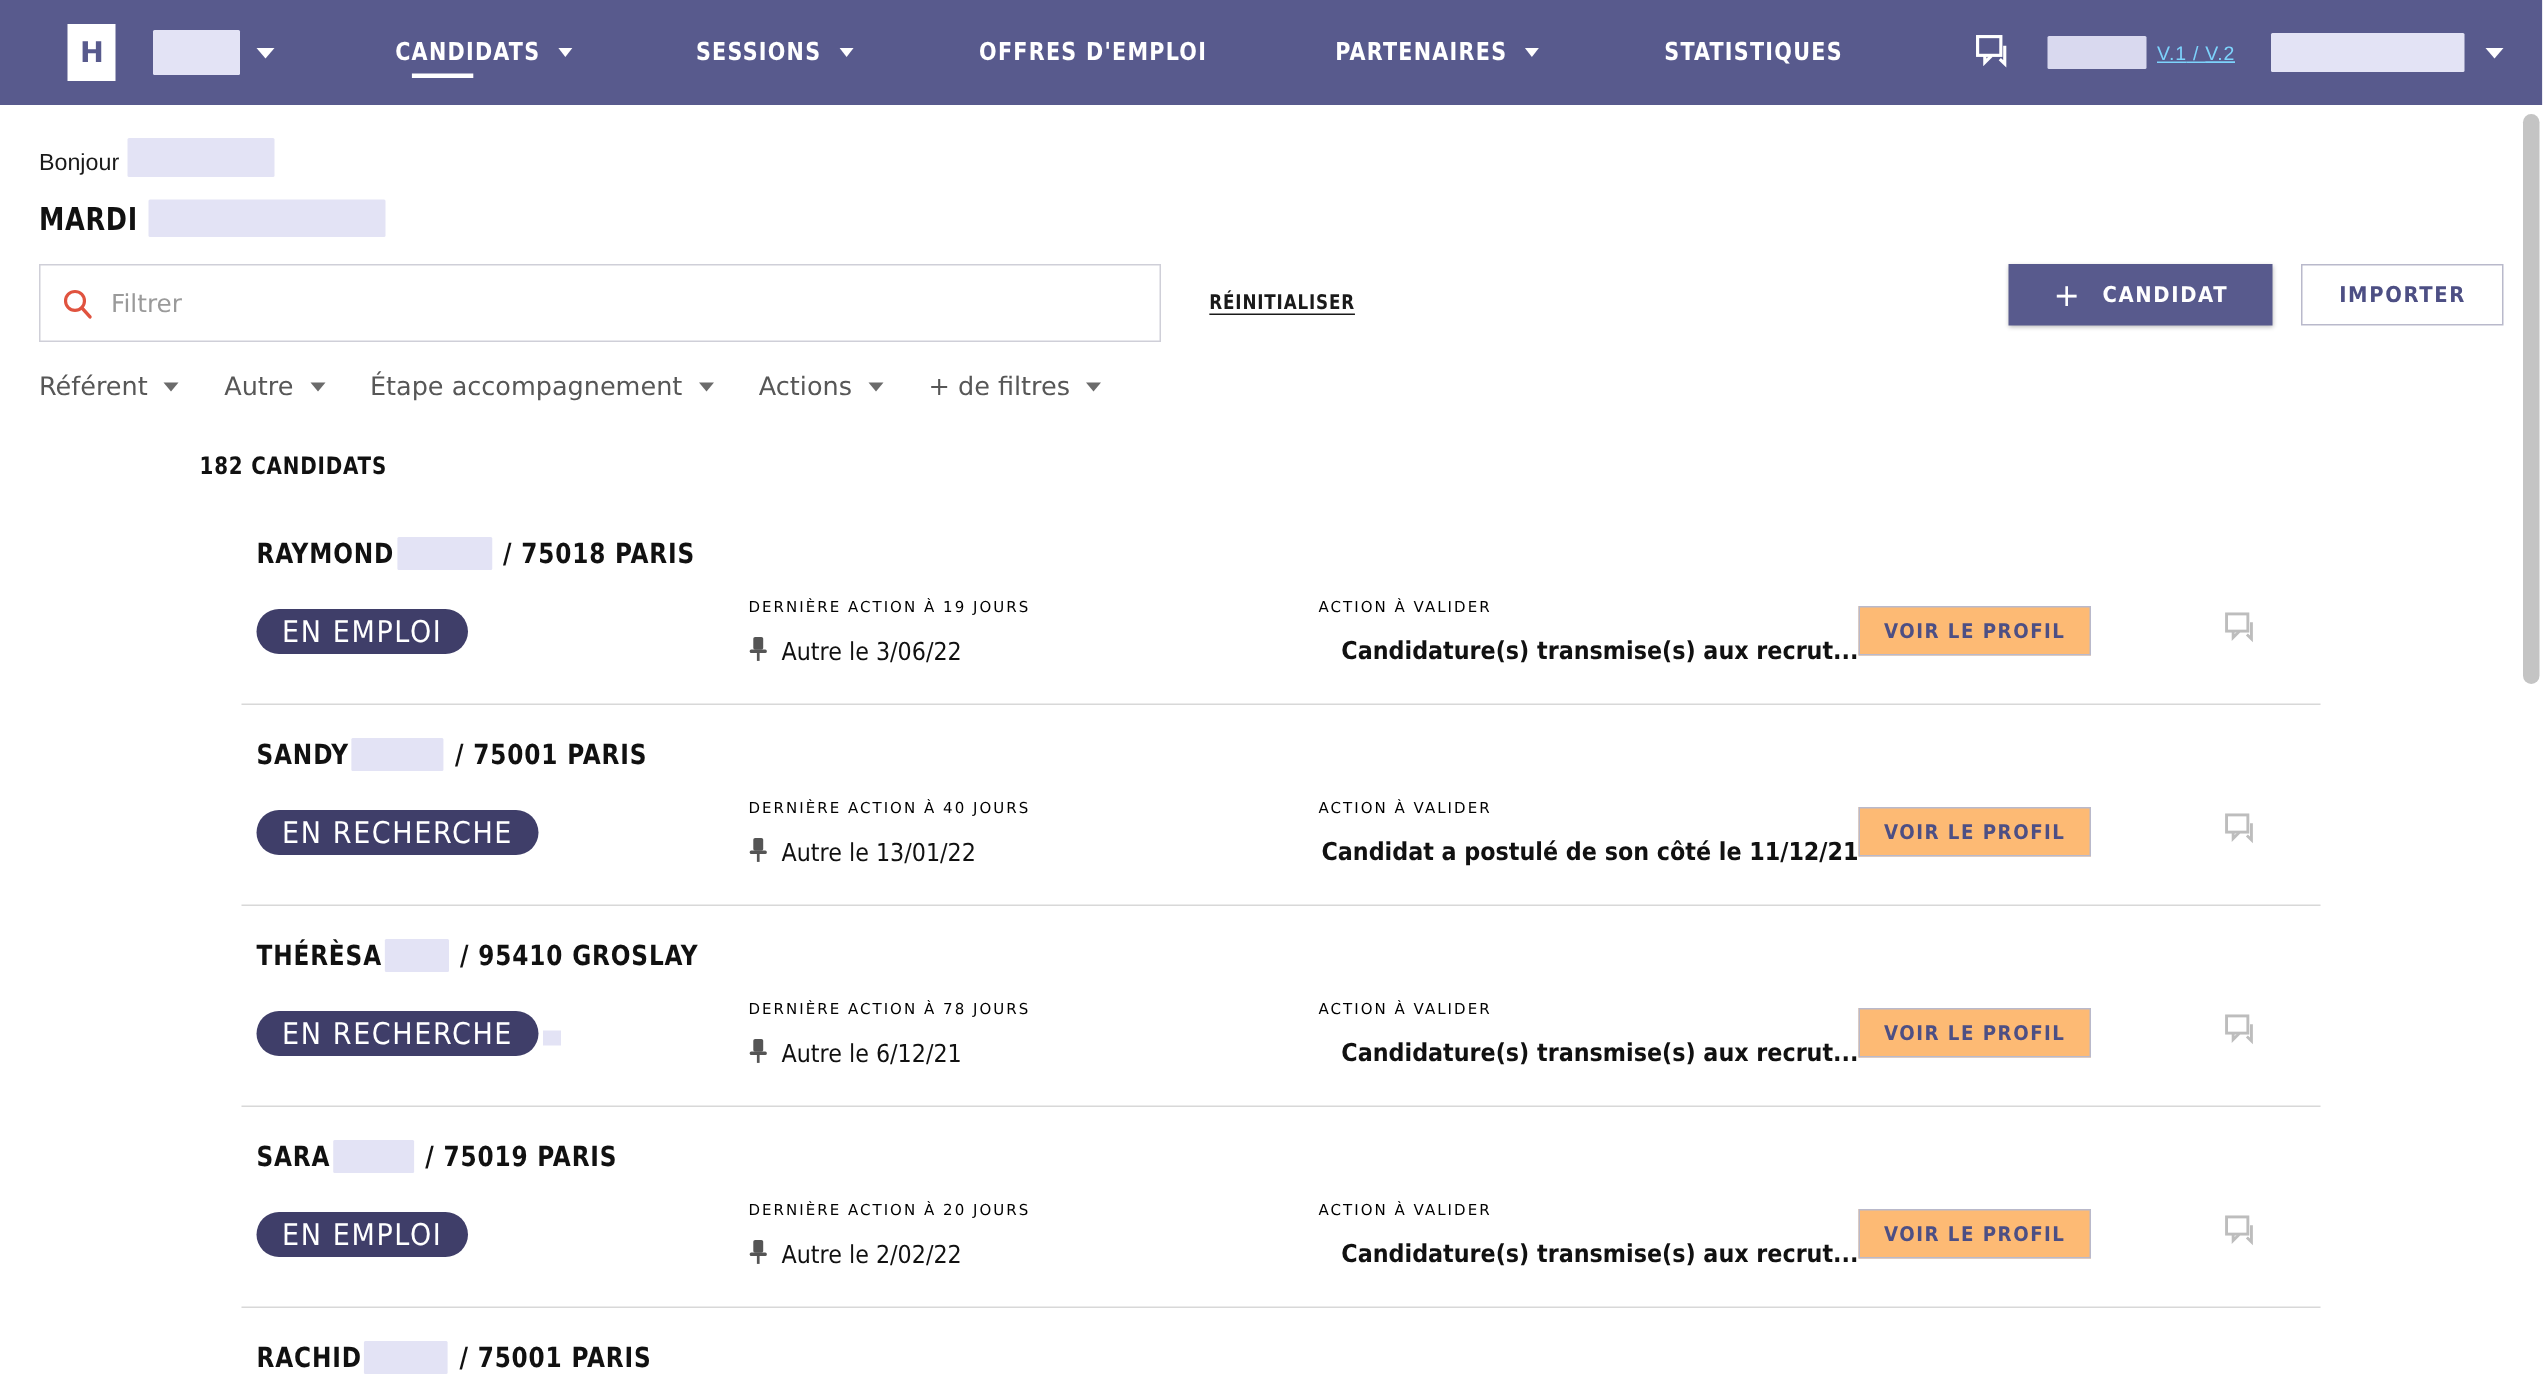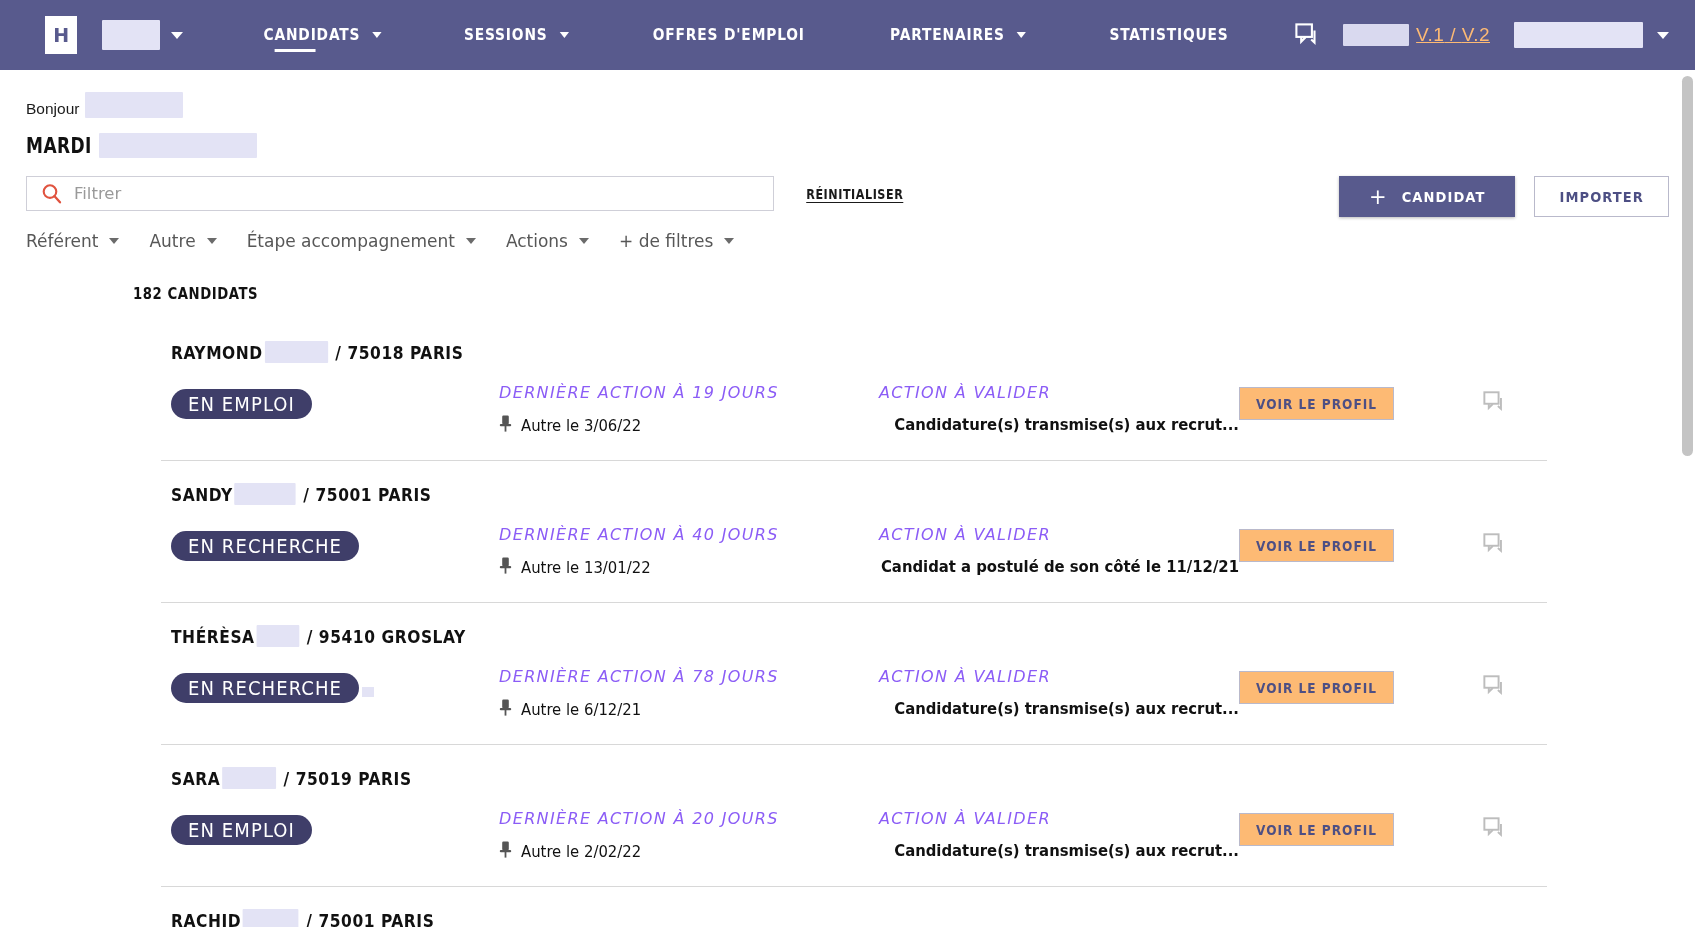--- a/index.html
+++ b/index.html
@@ -129,22 +129,22 @@
   }
   .chat-icon-nav {
     margin-right: 22px;
     cursor: pointer;
     display: flex;
     align-items: center;
   }
   .nav-user { display: flex; align-items: center; gap: 7px; }
   .nav-user .redact { width: 66px; height: 22px; background: #d9d9ef; }
   .nav-version {
-    color: #fdba74;
-    font-size: 19px;
+    color: #7dd3fc;
+    font-size: 13px;
     font-family: "Liberation Sans", sans-serif;
     letter-spacing: 0.5px;
     white-space: nowrap;
     text-decoration: underline;
   }
   .nav-version u { text-decoration: underline; cursor: pointer; }
   .nav-account {
     display: flex;
     align-items: center;
     gap: 14px;
@@ -188,21 +188,21 @@
   .filter-zone {
     padding: 18px 0 0 26px;
     position: relative;
   }
   .filter-row {
     display: flex;
     align-items: center;
   }
   .search-box {
     width: 748px;
-    height: 35px;
+    height: 52px;
     border: 1px solid #cfcfd8;
     display: flex;
     align-items: center;
     padding: 0 14px;
     background: #ffffff;
   }
   .search-box .mag { flex: 0 0 auto; margin-right: 12px; display:flex; }
   .search-box input {
     border: none;
     outline: none;
@@ -357,26 +357,25 @@
     white-space: nowrap;
   }
 
   .col-action { width: 380px; flex: 0 0 380px; }
   .col-validate { width: 360px; flex: 0 0 360px; }
   .col-profile { width: 200px; flex: 0 0 200px; display: flex; justify-content: flex-start; padding-top: 4px;}
   .col-chat { flex: 1; display: flex; justify-content: flex-start; padding-top: 8px; padding-left: 44px;}
 
   .col-label {
     font-family: "DejaVu Sans", sans-serif;
-    font-size: 16px;
+    font-size: 10px;
     letter-spacing: 1.35px;
-    color: #8b5cf6;
+    color: #000000;
     text-transform: uppercase;
     white-space: nowrap;
-    font-style: italic;
   }
   .col-value {
     margin-top: 13px;
     font-family: "DejaVu Sans Condensed", "Liberation Sans", sans-serif;
     font-size: 16.5px;
     color: #111111;
     display: flex;
     align-items: center;
     gap: 9px;
     white-space: nowrap;

